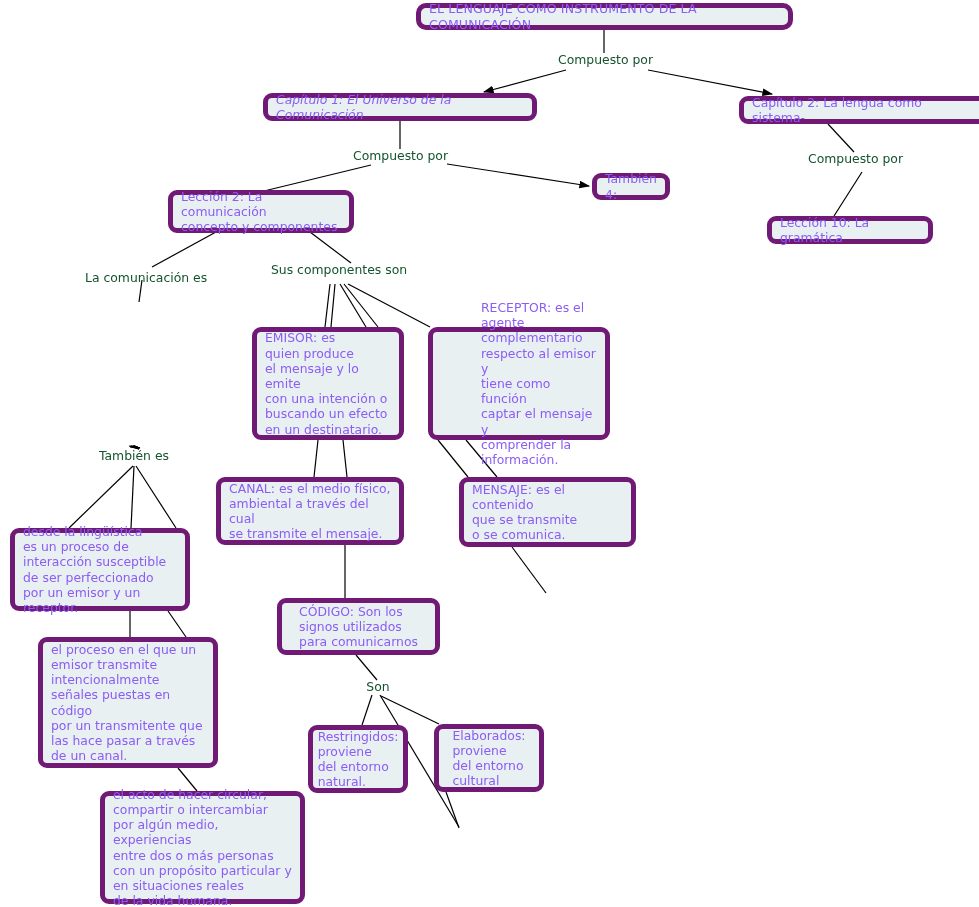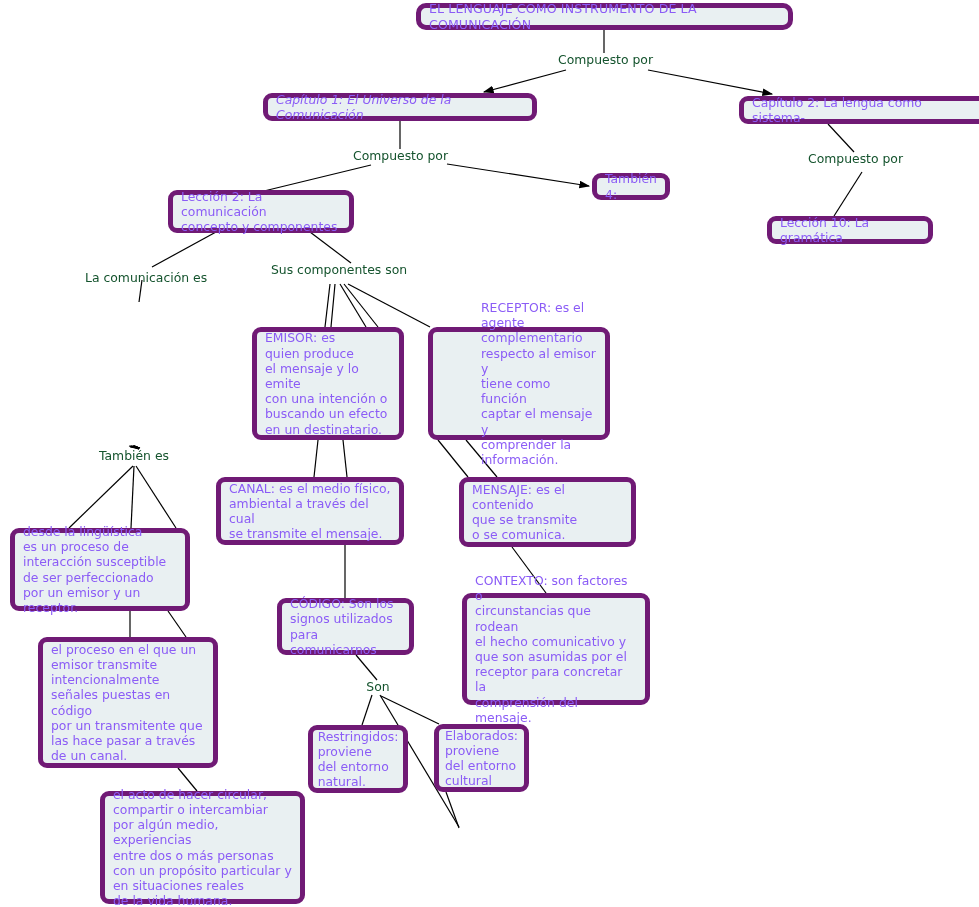--- a/index.html
+++ b/index.html
@@ -255,47 +255,39 @@
 que se transmite
 o se comunica.</span>
   </div>
 
   <div class="node" style="left:216px; top:477px; width:188px; height:68px;">
     <span>CANAL: es el medio físico,
 ambiental a través del cual
 se transmite el mensaje.</span>
   </div>
 
-  <div class="node" style="left:462px; top:593px; width:188px; height:112px;">
-    <span>CONTEXTO: son factores o
-circunstancias que rodean
-el hecho comunicativo y
-que son asumidas por el
-receptor para concretar la
-comprensión del mensaje.</span>
-  </div>
-
-  <div class="node" style="left:277px; top:598px; width:137px; height:57px;">
+
+  <div class="node" style="left:277px; top:598px; width:163px; height:57px;">
     <span>CÓDIGO: Son los
 signos utilizados
 para comunicarnos</span>
   </div>
 
   <div class="link-label" style="left:360px; top:680px; width:36px;">
     <span>Son</span>
   </div>
 
   <div class="node" style="left:308px; top:725px; width:100px; height:68px;">
     <span>Restringidos:
 proviene
 del entorno
 natural.</span>
   </div>
 
-  <div class="node" style="left:434px; top:724px; width:95px; height:68px;">
+  <div class="node" style="left:434px; top:724px; width:110px; height:68px;">
     <span>Elaborados:
 proviene
 del entorno
 cultural</span>
   </div>
 
 
 </div>
 
 </body></html>

